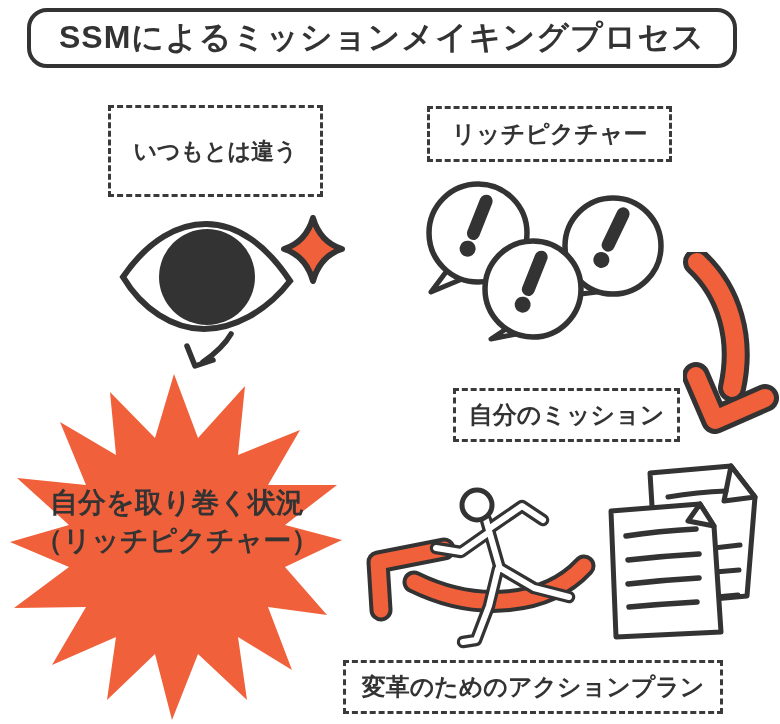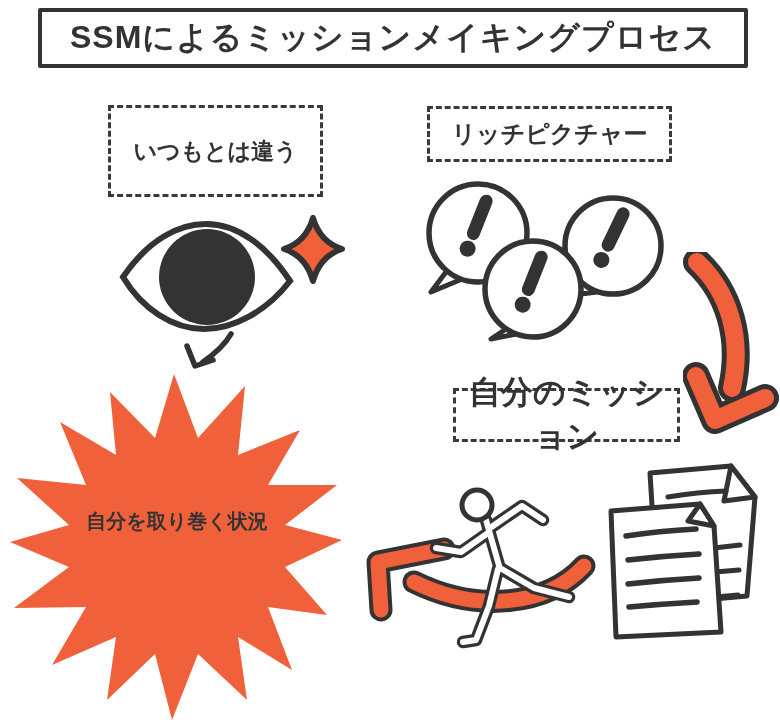--- a/index.html
+++ b/index.html
@@ -3,38 +3,38 @@
 <meta charset="utf-8">
 <style>
   html,body { margin:0; padding:0; background:#fff; }
   .canvas {
     position:relative; width:780px; height:724px; background:#FFFFFF;
     font-family:"Liberation Sans","DejaVu Sans",sans-serif; color:#333333;
     overflow:hidden;
   }
   .abs { position:absolute; }
   .title-banner {
-    left:38px; top:8px; width:702px; height:52px;
-    border:4px solid #333333; border-radius:2px;
+    left:27px; top:8px; width:702px; height:52px;
+    border:4px solid #333333; border-radius:20px;
     display:flex; align-items:center; justify-content:center;
     font-size:32px; font-weight:700; letter-spacing:1px; color:#333333;
     background:#FFFFFF;
   }
   .dashed-box {
     border:3px dashed #3a3a3a; background:#FFFFFF;
     display:flex; flex-direction:row; align-items:center; justify-content:center;
     text-align:center; font-weight:700; color:#333333;
   }
   .box-viewpoint { left:108px; top:105px; width:209px; height:86px; font-size:23px; line-height:34px; }
   .box-awareness { left:427px; top:106px; width:239px; height:50px; font-size:24px; }
-  .box-mission   { left:453px; top:388px; width:221px; height:48px; font-size:32px; }
+  .box-mission   { left:453px; top:388px; width:221px; height:48px; font-size:24px; }
   .box-action    { left:343px; top:660px; width:374px; height:48px; font-size:24px; }
   .burst-text {
-    left:27px; top:502px; width:300px; text-align:center;
-    font-size:20px; line-height:38px; font-weight:700; color:#333333;
+    left:27px; top:484px; width:300px; text-align:center;
+    font-size:28px; line-height:38px; font-weight:700; color:#333333;
   }
   svg { display:block; }
 </style>
 </head>
 <body>
 
 <div class="canvas">
 
   <div class="abs title-banner">
     <span>SSMによるミッションメイキングプロセス</span>
@@ -102,20 +102,21 @@
     <span>自分のミッション</span>
   </div>
 
   <div class="abs" style="left:2px; top:370px;">
     <svg width="350" height="354" viewBox="0 0 350 354">
       <polygon fill="#F0603A" points="340,170 283,197 325,245 266,237 290,300 236,267 245,330 196,284 170,350 153,284 105,330 114,267 50,295 84,237 12,238 67,197 8,172 67,155 15,108 84,115 58,52 114,85 108,22 153,68 172,4 196,68 243,16 236,85 298,60 266,115 335,115 283,155"></polygon>
     </svg>
   </div>
   <div class="abs burst-text">
     <div>自分を取り巻く状況</div>
+    <div>（リッチピクチャー）</div>
   </div>
 
   <div class="abs" style="left:362px; top:458px;">
     <svg width="290" height="205" viewBox="0 0 290 205">
 
       <g>
         <path d="M 222,108 C 185,148 115,155 52,124" fill="none" stroke="#333333" stroke-width="23" stroke-linecap="round"></path>
         <path d="M 82,91 L 16,104 L 19,152" fill="none" stroke="#333333" stroke-width="23" stroke-linecap="round" stroke-linejoin="round"></path>
         <path d="M 222,108 C 185,148 115,155 52,124" fill="none" stroke="#F0603A" stroke-width="15" stroke-linecap="round"></path>
         <path d="M 82,91 L 16,104 L 19,152" fill="none" stroke="#F0603A" stroke-width="15" stroke-linecap="round" stroke-linejoin="round"></path>
@@ -154,14 +155,17 @@
       <path d="M 102,44 L 90,61 L 116,66 Z" fill="#FFFFFF" stroke="#333333" stroke-width="5" stroke-linejoin="round"></path>
       <g fill="none" stroke="#333333" stroke-width="5.5" stroke-linecap="round">
         <path d="M 28,76 Q 60,71 98,69"></path>
         <path d="M 30,100 Q 65,96 101,94"></path>
         <path d="M 30,124 Q 65,120 101,118"></path>
         <path d="M 31,147 Q 64,144 99,142"></path>
       </g>
     </svg>
   </div>
 
+  <div class="abs dashed-box box-action">
+    <span>変革のためのアクションプラン</span>
+  </div>
 
 </div>
 
 </body></html>

